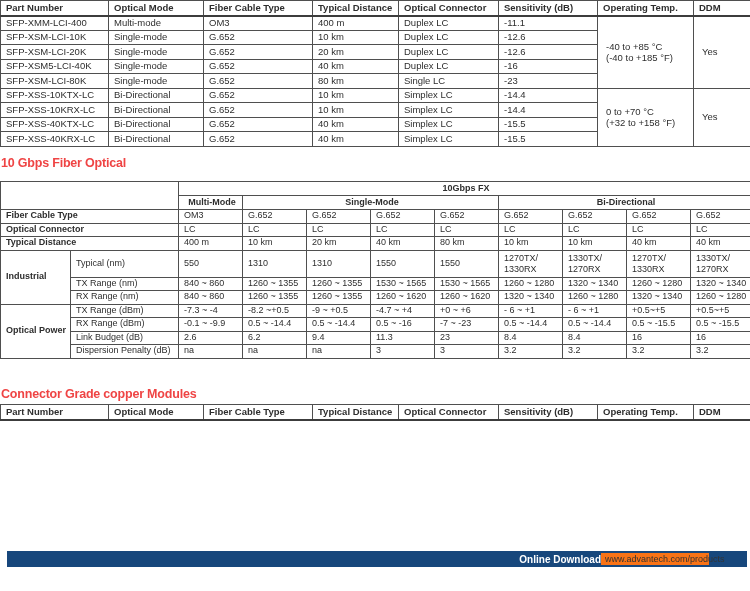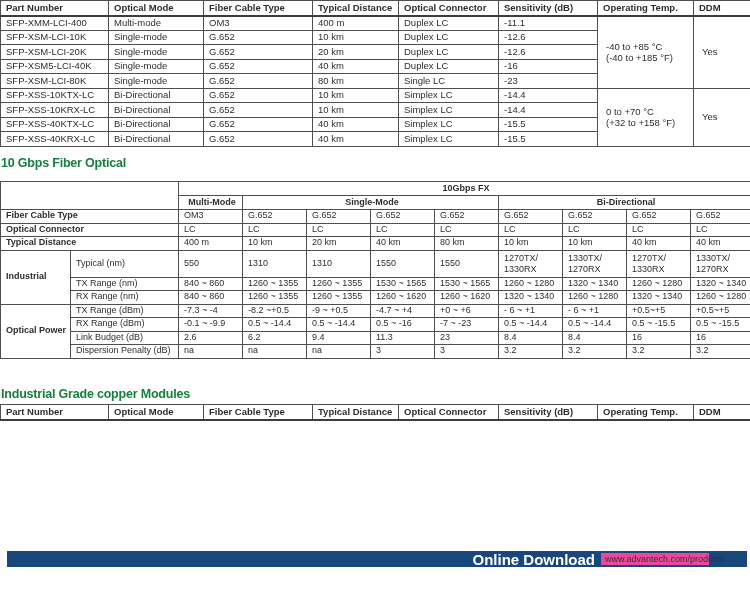--- a/index.html
+++ b/index.html
@@ -26,32 +26,32 @@
   .fx-table tr.fxh1,.fx-table tr.fxh2{height:14px;}
   .fx-table tr.tall{height:27px;}
   .copper-table{top:404px;border:1.5px solid #3c3c3c;}
   .copper-table tr.head{height:15px;}
   .copper-table tr.r29{height:29px;}
   .center{text-align:center;}
   .ml{white-space:pre-line;line-height:1.18;}
   .temp-cell{padding-left:8px;}
   .ddm-cell{padding-left:8px;}
   .section-title{
-    position:absolute;left:1px;font-size:12.5px;font-weight:bold;color:#15803d;
+    position:absolute;left:1px;font-size:12.5px;font-weight:bold;color:#ef4444;
     letter-spacing:-0.2px;
   }
   .h-fx{top:156px;}
   .h-copper{top:387px;}
   .footer-bar{
     position:absolute;left:7px;top:551px;width:740px;height:16px;
     background:#17477C;display:flex;align-items:center;justify-content:flex-end;
   }
-  .footer-label{color:#ffffff;font-weight:bold;font-size:15px;margin-right:6px;}
+  .footer-label{color:#ffffff;font-weight:bold;font-size:10px;}
   .footer-url-box{
-    width:104px;height:12px;background:#ec4899;margin-right:38px;
+    width:104px;height:12px;background:#f97316;margin-right:38px;
     display:flex;align-items:center;padding-left:4px;
   }
   .footer-url{font-size:9px;color:#333333;}
 </style>
 </head>
 <body>
 
 <table class="sfp-table">
   <colgroup>
     <col style="width:108px">
@@ -303,21 +303,21 @@
     <td>3</td>
     <td>3</td>
     <td>3.2</td>
     <td>3.2</td>
     <td>3.2</td>
     <td>3.2</td>
   </tr>
 </tbody>
   </table>
 
-<div class="section-title h-copper">Industrial Grade copper Modules</div>
+<div class="section-title h-copper">Connector Grade copper Modules</div>
 
 <table class="copper-table">
   <colgroup>
     <col style="width:108px">
       <col style="width:95px">
       <col style="width:109px">
       <col style="width:86px">
     <col style="width:100px">
       <col style="width:99px">
       <col style="width:96px">

